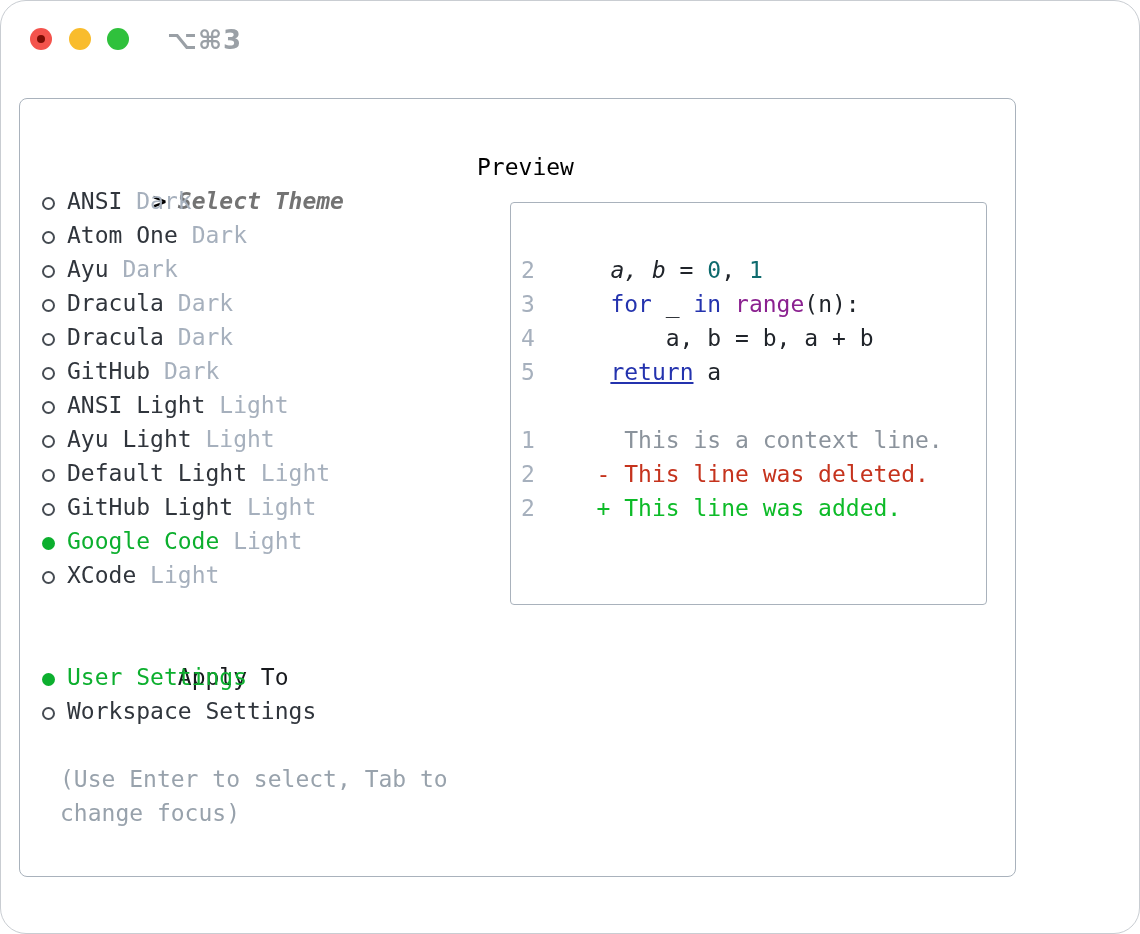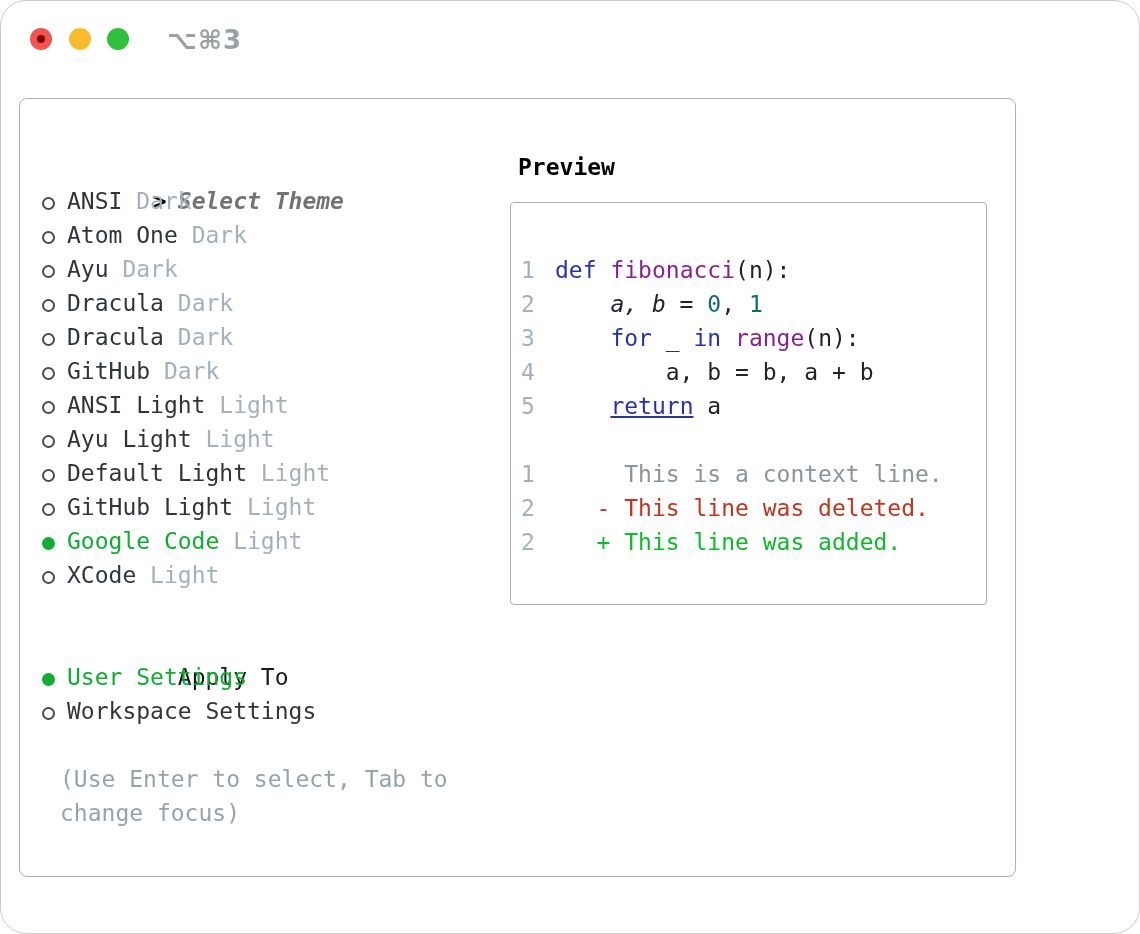--- a/index.html
+++ b/index.html
@@ -47,22 +47,22 @@
   .prompt-glyph { font-weight: bold; color: #000000; }
   .section-header { font-weight: bold; color: #737373; font-style: italic; }
   .plain-header { color: #17191d; }
   .help-block {
     margin-left: 18px; margin-top: 0; width: 440px;
     font-size: 23px; line-height: 34px; white-space: normal;
   }
 
   
   .preview-label {
-    position: absolute; left: 498px; top: 51px;
-    font-size: 23px; line-height: 34px; font-weight: bold; color: #000000;
+    position: absolute; left: 457px; top: 51px;
+    font-size: 23px; line-height: 34px; font-weight: normal; color: #000000;
   }
   .preview-box {
     position: absolute; left: 490px; top: 103px; width: 477px; height: 403px;
     border: 1.5px solid #a9b2bc; border-radius: 4px; background: #ffffff;
     padding: 50px 0 0 10px; overflow: hidden;
   }
   .code-line { height: 34px; line-height: 34px; font-size: 23px; white-space: pre; }
   .lineno { display: inline-block; width: 34px; }
 </style>
 </head>
@@ -114,21 +114,20 @@
 
       <div class="row-spacer"></div>
 
       <div class="help-block" style="color: rgb(152, 162, 172);">(Use Enter to select, Tab to change focus)</div>
     </div>
 
     <div class="preview-label">Preview</div>
 
     <div class="preview-box">
       <div id="preview-lines">
-          <div class="code-line"><span class="lineno" style="color: rgb(166, 176, 189);">1</span><span style="color: rgb(36, 51, 174);">def</span><span style="color: rgb(32, 36, 42);"> </span><span style="color: rgb(139, 33, 144);">fibonacci</span><span style="color: rgb(32, 36, 42);">(n):</span></div>
           <div class="code-line"><span class="lineno" style="color: rgb(166, 176, 189);">2</span><span style="color: rgb(32, 36, 42); font-style: italic;">    a, b = </span><span style="color: rgb(14, 107, 110);">0</span><span style="color: rgb(32, 36, 42);">, </span><span style="color: rgb(14, 107, 110);">1</span></div>
           <div class="code-line"><span class="lineno" style="color: rgb(166, 176, 189);">3</span><span style="color: rgb(32, 36, 42);">    </span><span style="color: rgb(36, 51, 174);">for</span><span style="color: rgb(32, 36, 42);"> _ </span><span style="color: rgb(36, 51, 174);">in</span><span style="color: rgb(32, 36, 42);"> </span><span style="color: rgb(139, 33, 144);">range</span><span style="color: rgb(32, 36, 42);">(n):</span></div>
           <div class="code-line"><span class="lineno" style="color: rgb(166, 176, 189);">4</span><span style="color: rgb(32, 36, 42);">        a, b = b, a + b</span></div>
           <div class="code-line"><span class="lineno" style="color: rgb(166, 176, 189);">5</span><span style="color: rgb(32, 36, 42);">    </span><span style="color: rgb(36, 51, 174); text-decoration: underline;">return</span><span style="color: rgb(32, 36, 42);"> a</span></div>
           <div class="code-line"><span class="lineno" style="color: rgb(166, 176, 189);"></span></div>
           <div class="code-line"><span class="lineno" style="color: rgb(166, 176, 189);">1</span><span style="color: rgb(139, 147, 156);">     This is a context line.</span></div>
           <div class="code-line"><span class="lineno" style="color: rgb(166, 176, 189);">2</span><span style="color: rgb(197, 51, 29);">   - This line was deleted.</span></div>
           <div class="code-line"><span class="lineno" style="color: rgb(166, 176, 189);">2</span><span style="color: rgb(13, 187, 40); margin-top: 44px;">   + This line was added.</span></div>
         </div>
     </div>

